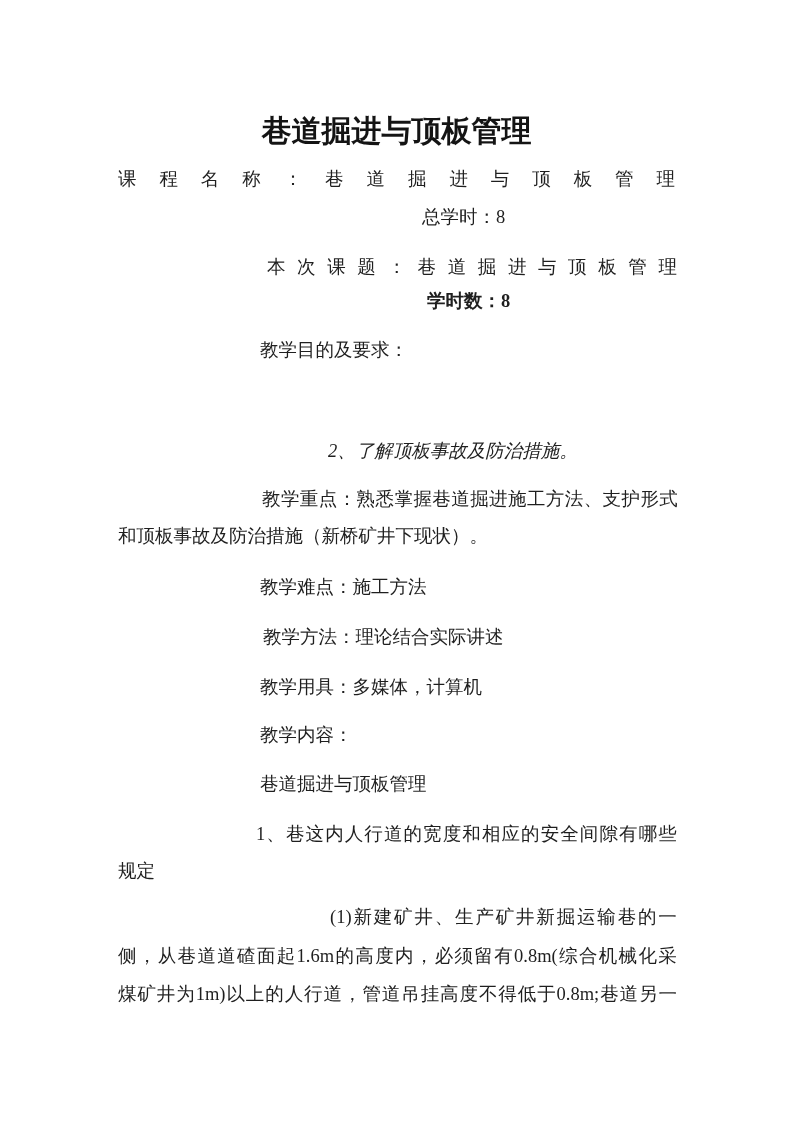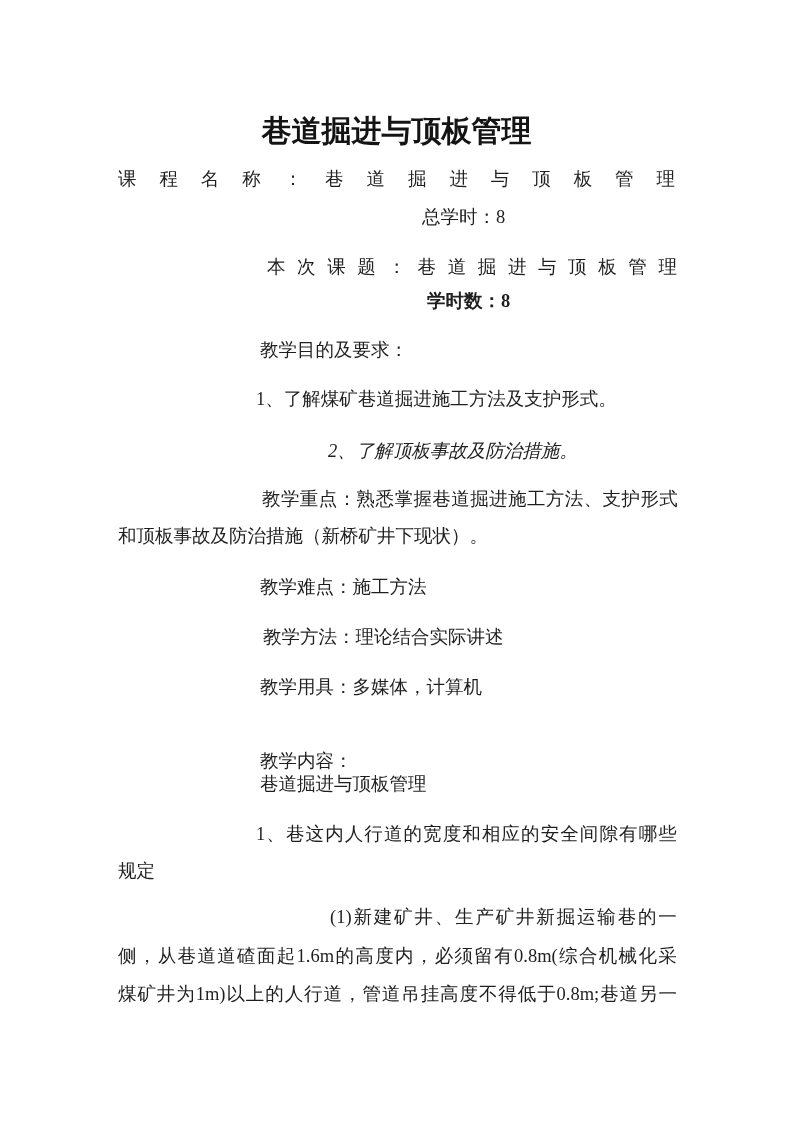--- a/index.html
+++ b/index.html
@@ -48,21 +48,21 @@
   #lesson-title     { top: 258px; left: 267px; width: 410px; }
   #class-hours      { top: 292px; left: 427px; font-weight: bold; }
   #objectives-head  { top: 341px; left: 260px; text-align: center; }
   #objective-1      { top: 390px; left: 256px; }
   #objective-2      { top: 442px; left: 328px; font-style: italic; }
   #keypoints-1      { top: 490px; left: 262px; width: 416px; }
   #keypoints-2      { top: 527px; left: 118px; }
   #difficulty       { top: 578px; left: 260px; }
   #method           { top: 628px; left: 263px; }
   #tools            { top: 678px; left: 260px; }
-  #content-head     { top: 752px; left: 260px; }
+  #content-head     { top: 726px; left: 260px; }
   #content-subtitle { top: 775px; left: 260px; }
   #question1-1      { top: 825px; left: 256px; width: 421px; }
   #question1-2      { top: 862px; left: 118px; }
   #answer1-1        { top: 908px; left: 330px; width: 347px; }
   #answer1-2        { top: 947px; left: 118px; width: 559px; }
   #answer1-3        { top: 985px; left: 118px; width: 559px; }
 </style>
 </head>
 <body>
 
@@ -100,21 +100,20 @@
       <span>进</span>
       <span>与</span>
       <span>顶</span>
       <span>板</span>
       <span>管</span>
       <span>理</span>
     </div>
   <div class="line" id="class-hours">学时数：8</div>
 
   <div class="line" id="objectives-head">教学目的及要求：</div>
-  <div class="line" id="objective-1">1、了解煤矿巷道掘进施工方法及支护形式。</div>
   <div class="line" id="objective-2">2、了解顶板事故及防治措施。</div>
 
   <div class="line spread" id="keypoints-1">
       <span>教</span>
       <span>学</span>
       <span>重</span>
       <span>点</span>
       <span>：</span>
       <span>熟</span>
       <span>悉</span>

